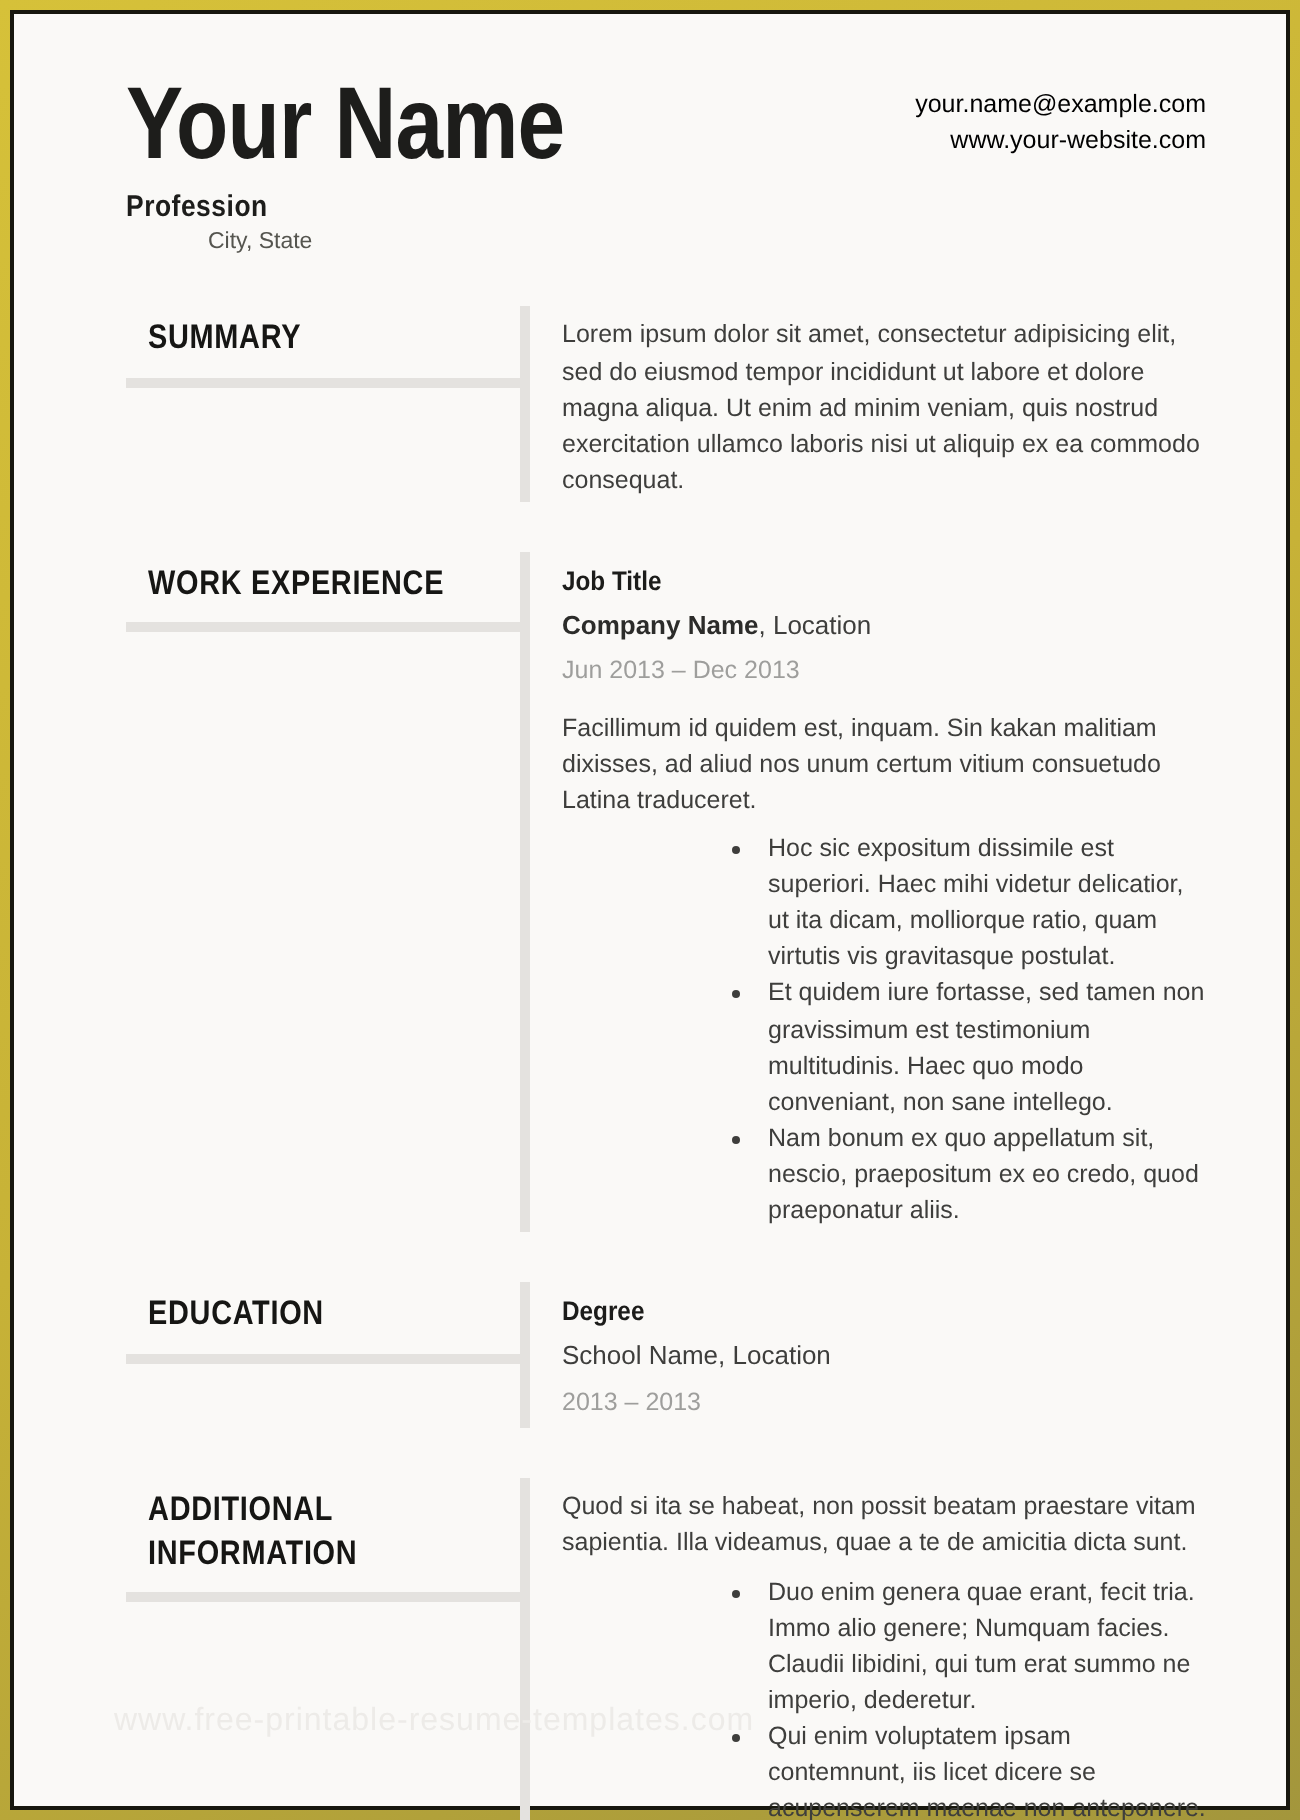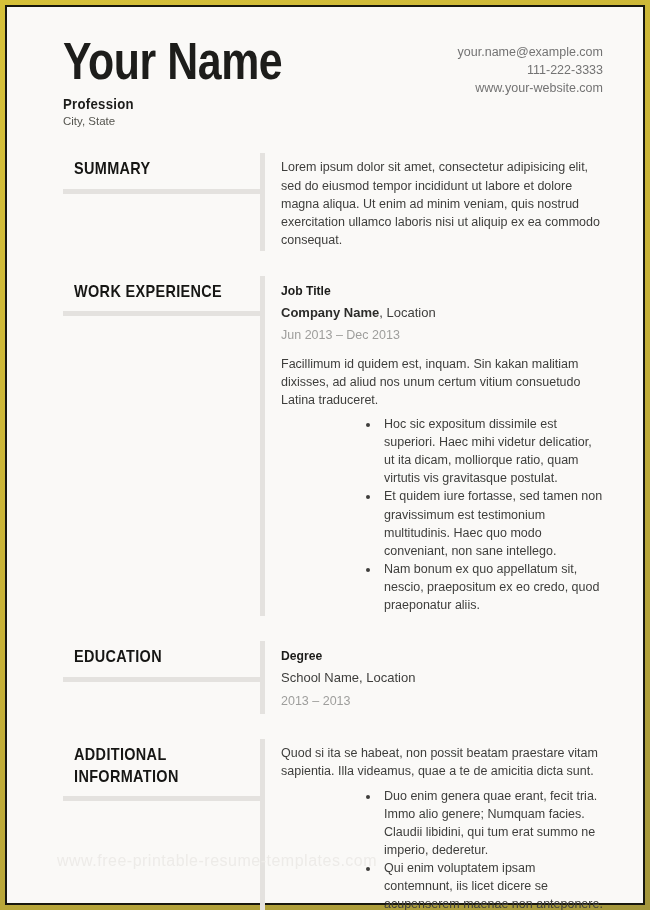--- a/index.html
+++ b/index.html
@@ -30,36 +30,37 @@
     transform: scaleX(0.84);
     transform-origin: left top;
     white-space: nowrap;
   }
   .contact {
     position: absolute;
     top: 5px; right: 0;
     text-align: right;
     font-size: 12.5px;
     line-height: 1.45;
-    color: #737373;
+    color: #000000;
   }
   .profession {
     margin: 9px 0 0;
     font-size: 15px;
     font-weight: 700;
     color: #1d1d1b;
     letter-spacing: 0.3px;
     transform: scaleX(0.88);
     transform-origin: left top;
     white-space: nowrap;
   }
   .city {
     margin-top: 3px;
     font-size: 11.5px;
     color: #55554f;
+    margin-left: 41px;
   }
   
   .section { display: flex; margin-top: 25px; }
   .section.first { margin-top: 26px; }
   .section.min-h .sec-body { min-height: 73px; }
   .sec-head { flex: 0 0 197px; width: 197px; }
   .sec-head h2 {
     margin: 0;
     padding: 5px 0 0 13px;
     font-size: 17px;
@@ -106,21 +107,20 @@
 </style>
 </head>
 <body>
 
 <div class="page">
 
   <div class="header">
     <h1 class="name">Your Name</h1>
     <div class="contact">
       <div>your.name@example.com</div>
-      <div>111-222-3333</div>
       <div>www.your-website.com</div>
     </div>
     <div class="profession">Profession</div>
     <div class="city">City, State</div>
   </div>
 
   <div class="section first">
     <div class="sec-head">
       <h2>SUMMARY</h2>
       <div class="sec-bar"></div>

